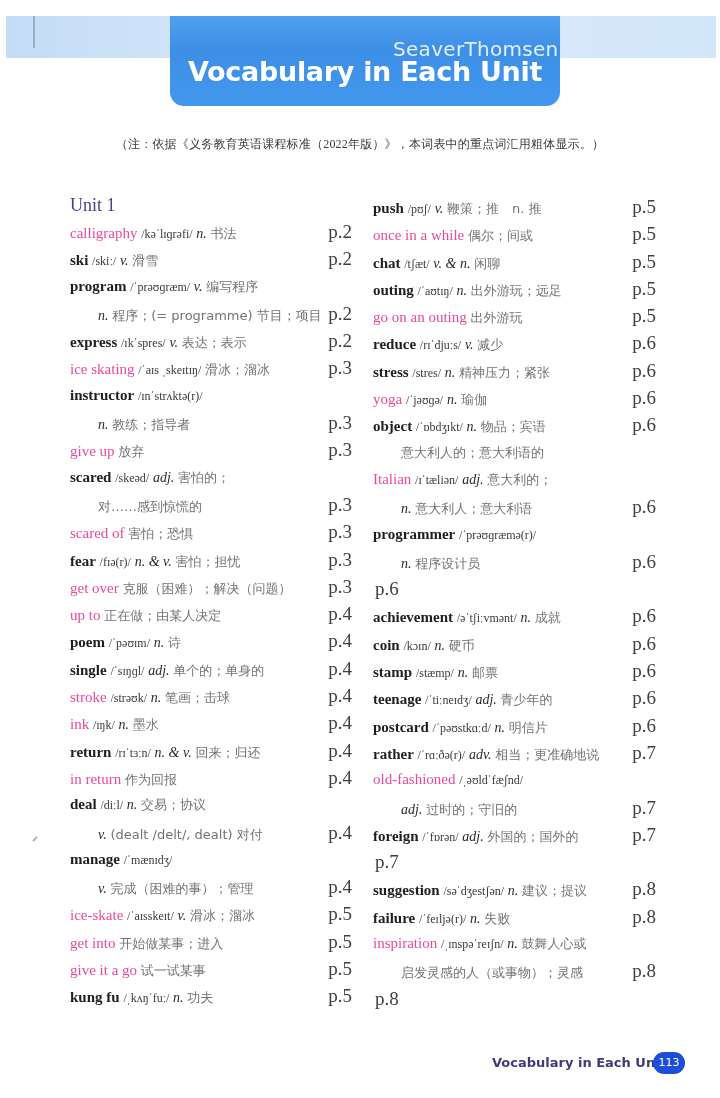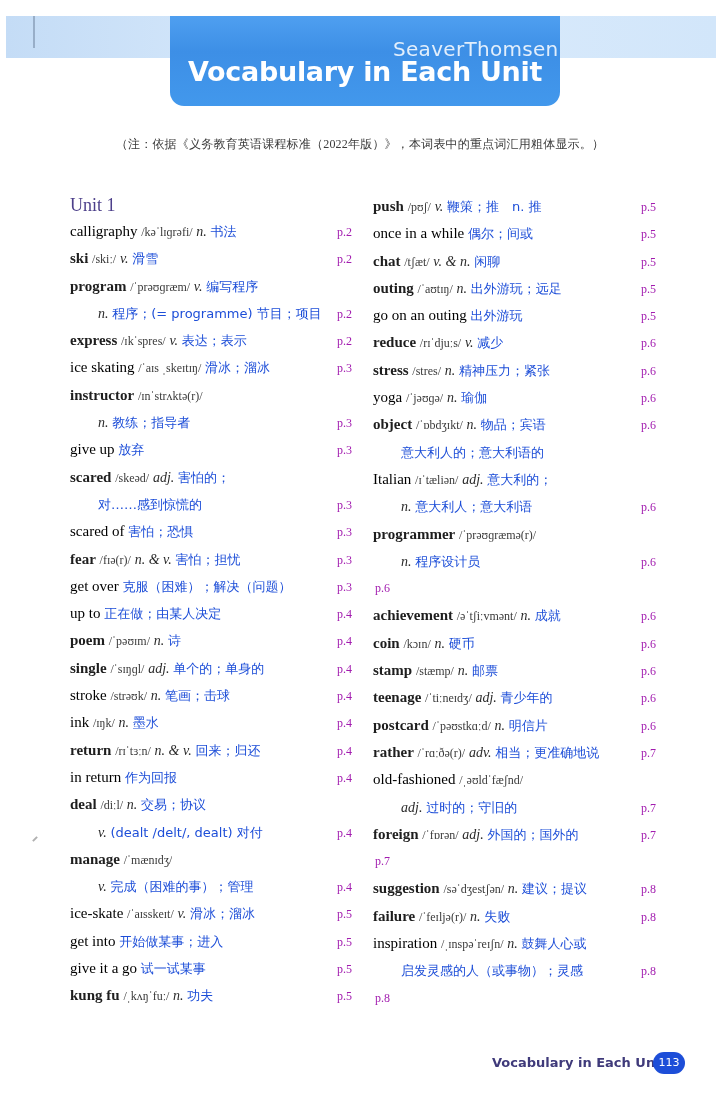--- a/index.html
+++ b/index.html
@@ -45,25 +45,25 @@
     .unit-heading {
       font-size: 18px; color: #4c3f8a; font-weight: normal; height: 25px; line-height: 25px;
     }
     .entry {
       display: flex; justify-content: space-between; align-items: baseline;
       height: 27.3px; line-height: 27.3px; font-size: 15px; white-space: nowrap;
     }
     .entry.cont .text { padding-left: 28px; }
     .entry .text { overflow: hidden; }
     .word-bold { font-weight: bold; color: #1e1e1e; }
-    .word { color: #000000; margin-top: 22px; }
+    .word { color: #ec4899; margin-top: 22px; }
     .phon { font-size: 12px; color: #3a3a3a; }
     .pos { font-style: italic; font-size: 14px; }
-    .cn { font-family: "DejaVu Sans", sans-serif; font-size: 13px; color: #1d4ed8; margin-top: 28px; }
-    .page { font-size: 12px; color: #a21caf; flex-shrink: 0; padding-left: 2px; text-align: center; }
+    .cn { font-family: "DejaVu Sans", sans-serif; font-size: 13px; color: #737373; margin-top: 28px; }
+    .page { font-size: 19px; color: #404040; flex-shrink: 0; padding-left: 2px; text-align: center; }
 
     .footer-title {
       position: absolute; left: 492px; top: 1055px;
       font-family: "DejaVu Sans", "Liberation Sans", sans-serif; font-size: 13px;
       color: #3f3a7a; font-weight: bold;
     }
     .footer-page {
       position: absolute; left: 653px; top: 1052px; width: 32px; height: 22px;
       border-radius: 11px; background: #1d4ed8; color: #ffffff;
       font-family: "DejaVu Sans", "Liberation Sans", sans-serif; font-size: 11px;

